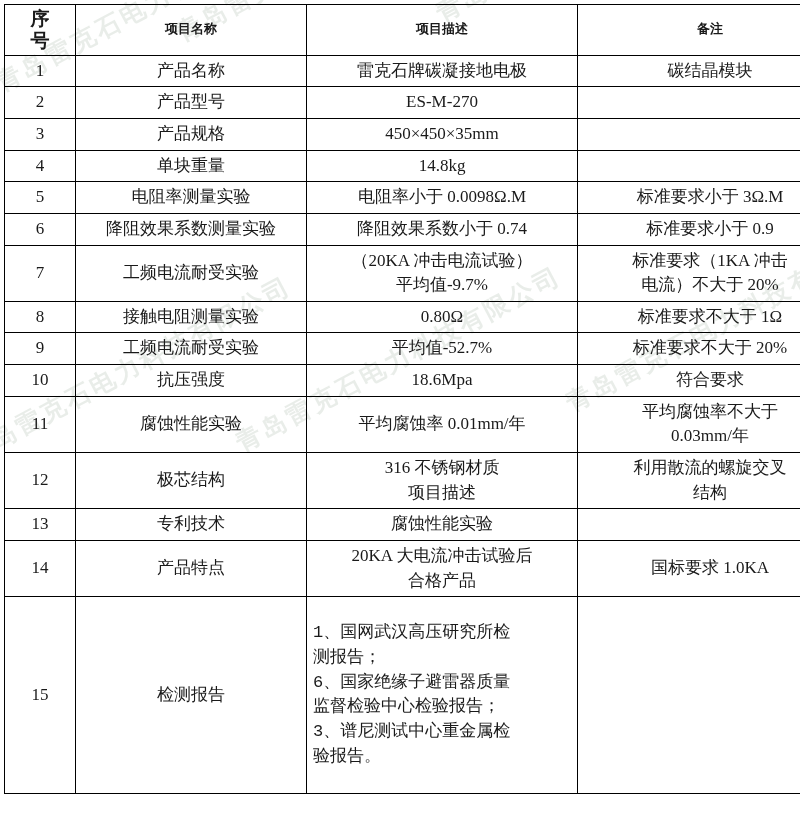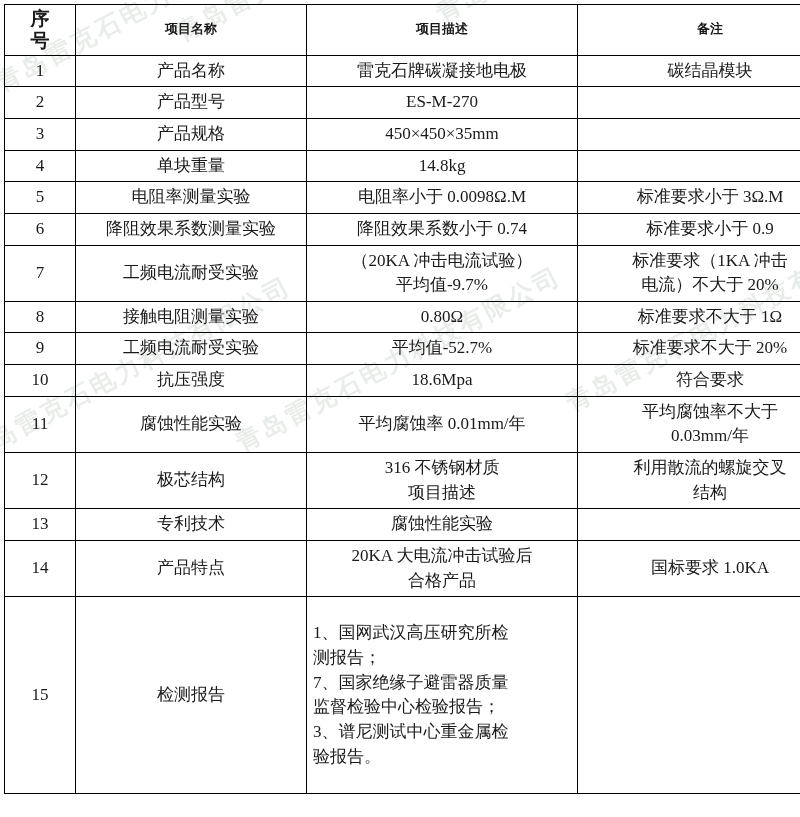--- a/index.html
+++ b/index.html
@@ -77,20 +77,21 @@
   }
   td.left-align {
     text-align: left;
     padding-left: 16px;
   }
   td.left-align .cell-lines span {
     text-align: left;
   }
   td.report-cell {
     height: 190px;
+    font-family: Liberation Mono, monospace;
   }
 </style>
 </head>
 <body>
 
 <div class="watermark-layer">
   <div class="wm" style="left:-10px; top:70px; transform: rotate(-28deg);">青岛雷克石电力科技有限公司</div>
   <div class="wm" style="left:170px; top:20px; transform: rotate(-28deg);">青岛雷克石电力科技有限公司</div>
   <div class="wm" style="left:430px; top:0px; transform: rotate(-28deg);">青岛雷克石电力科技有限公司</div>
   <div class="wm" style="left:-40px; top:440px; transform: rotate(-28deg);">青岛雷克石电力科技有限公司</div>
@@ -315,21 +316,21 @@
           </span>
         </td>
     </tr>
     <tr>
       <td class="col-no">15</td>
       <td class="col-name">检测报告</td>
       <td class="col-desc report-cell left-align">
         <span class="cell-lines">
           <span>1、国网武汉高压研究所检</span>
           <span>测报告；</span>
-          <span>7、国家绝缘子避雷器质量</span>
+          <span>6、国家绝缘子避雷器质量</span>
           <span>监督检验中心检验报告；</span>
           <span>3、谱尼测试中心重金属检</span>
           <span>验报告。</span>
         </span>
       </td>
       <td class="col-remark">
           <span class="cell-lines">
             <span></span>
           </span>
         </td>

